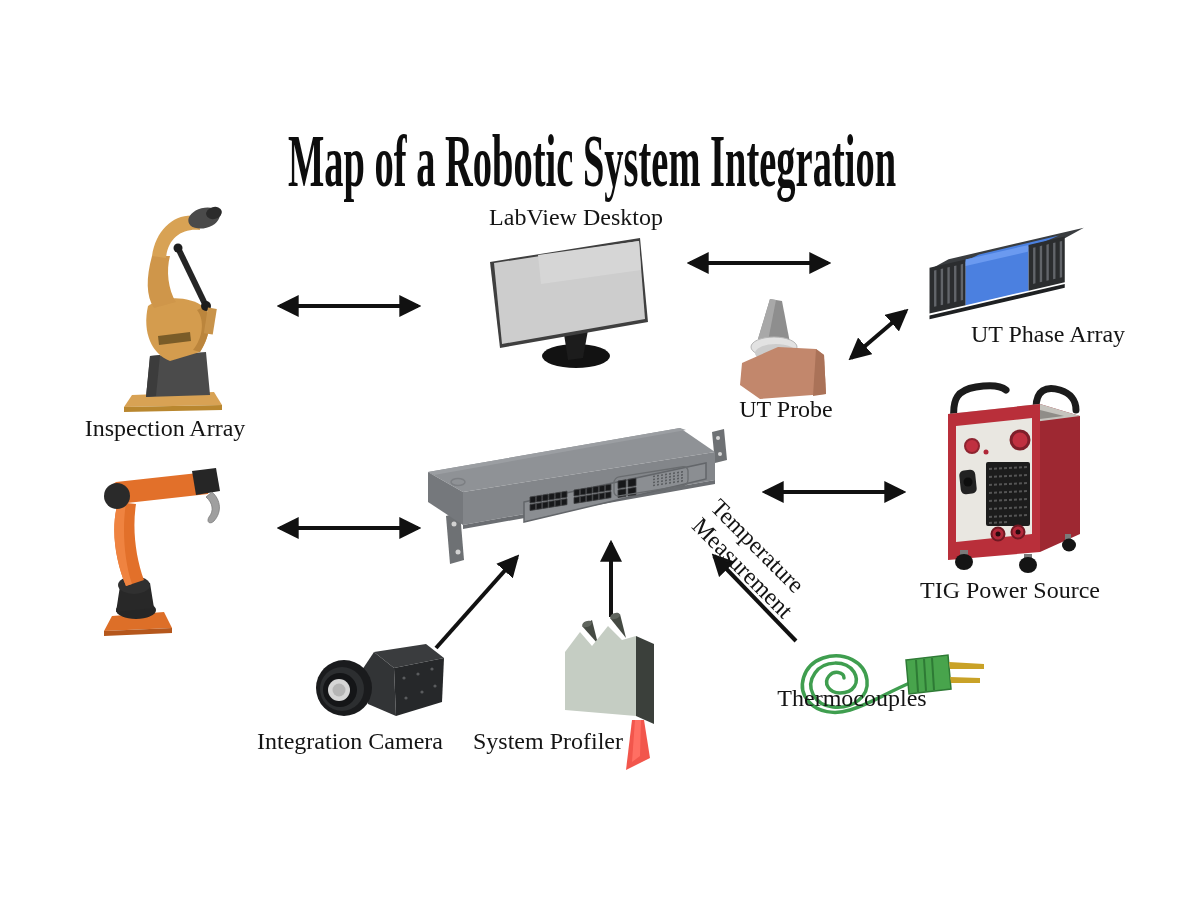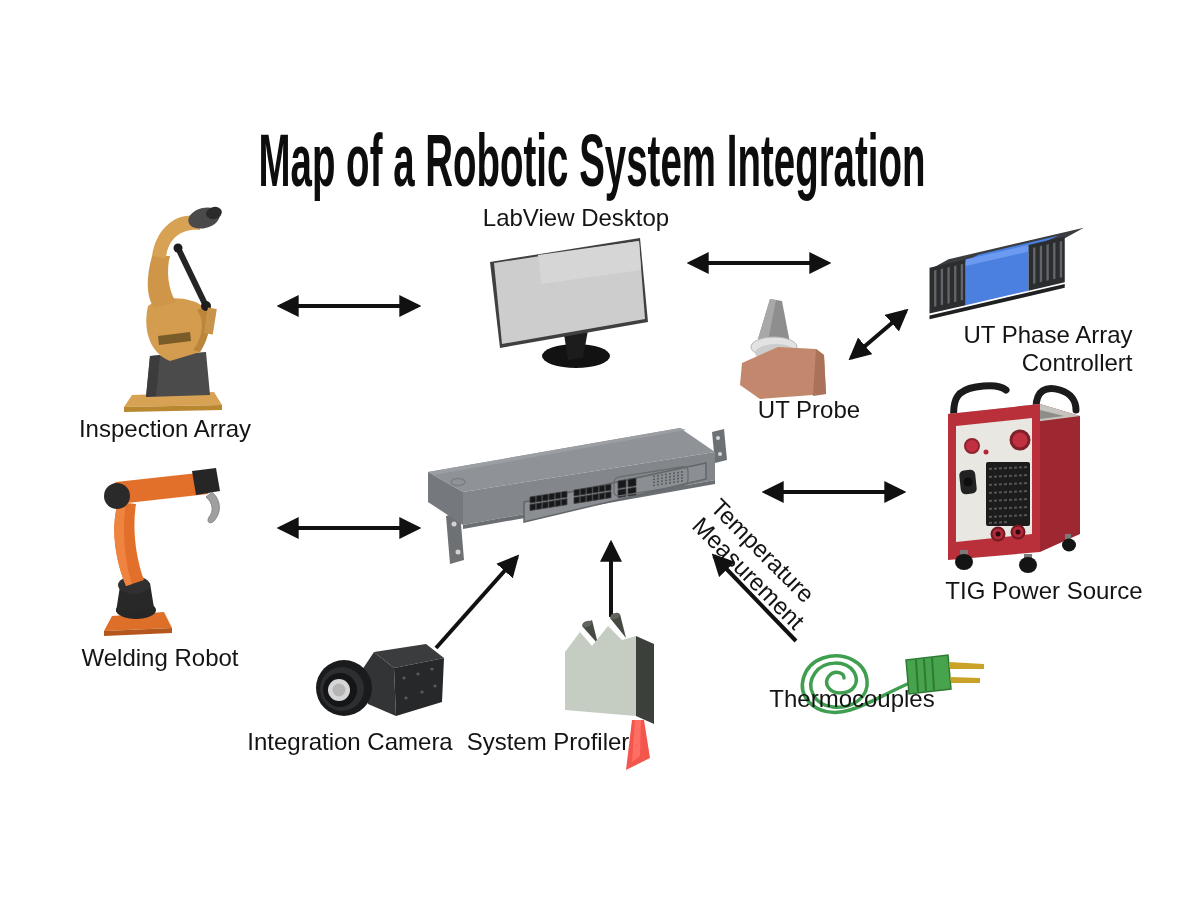--- a/index.html
+++ b/index.html
@@ -1,18 +1,18 @@
 <!DOCTYPE html>
 <html><head>
 <meta charset="utf-8">
 <style>
   html,body{margin:0;padding:0;background:#ffffff;}
   .canvas{
     position:relative;width:1184px;height:898px;background:#ffffff;
-    overflow:hidden;font-family:Liberation Sans, sans-serif;color:#111;
+    overflow:hidden;font-family:Liberation Serif, serif;color:#111;
   }
   .title{
     position:absolute;left:50%;top:124px;margin:0;
     transform:translateX(-50%) scaleX(0.52);transform-origin:center top;
     font-size:74px;font-weight:bold;line-height:1;white-space:nowrap;color:#0d0d0d;
   }
   .label{
     position:absolute;transform:translateX(-50%);white-space:nowrap;
     font-size:24px;color:#141414;line-height:1.15;text-align:center;
   }
@@ -96,32 +96,31 @@
         <line x1="117" y1="-44" x2="117" y2="-6"></line>
         <line x1="124" y1="-44" x2="124" y2="-6"></line>
         <line x1="131" y1="-44" x2="131" y2="-6"></line>
         <line x1="138" y1="-44" x2="138" y2="-6"></line>
       </g>
     </g>
     <polygon points="16,86 158,53 158,57 16,90" fill="#1e2022"></polygon>
   </svg>
   <div class="label small-center" style="left:1048px;top:321px;">
     <div>UT Phase Array</div>
-    <div>Controllert</div>
   </div>
 
   <svg class="device" style="left:736px;top:297px;" width="100" height="105" viewBox="0 0 100 105">
     <polygon points="34,2 46,4 54,46 22,42" fill="#8e8e8e"></polygon>
     <polygon points="34,2 40,3 32,44 22,42" fill="#a8a8a8"></polygon>
     <ellipse cx="38" cy="50" rx="23" ry="10" fill="#e2e2e2" stroke="#b5b5b5"></ellipse>
     <ellipse cx="40" cy="56" rx="21" ry="9" fill="#cccccc"></ellipse>
     <polygon points="6,66 42,50 80,52 88,58 90,97 24,102 4,88" fill="#c2876c"></polygon>
     <polygon points="80,52 88,58 90,97 77,99" fill="#aa7258"></polygon>
   </svg>
-  <div class="label" style="left:786px;top:396px;margin-left:23px;">UT Probe</div>
+  <div class="label" style="left:786px;top:396px;">UT Probe</div>
 
   <svg class="device" style="left:424px;top:424px;" width="305" height="140" viewBox="0 0 305 140">
     <polygon points="22,92 36,88 40,136 26,140" fill="#6e7174"></polygon>
     <circle cx="30" cy="100" r="2.5" fill="#d2d2d2"></circle>
     <circle cx="34" cy="128" r="2.5" fill="#d2d2d2"></circle>
     <polygon points="288,8 300,5 303,36 291,39" fill="#6e7174"></polygon>
     <circle cx="294" cy="14" r="2" fill="#d8d8d8"></circle>
     <circle cx="296" cy="30" r="2" fill="#d8d8d8"></circle>
     <polygon points="4,48 256,4 291,28 39,68" fill="#8f9296"></polygon>
     <polygon points="4,48 256,4 262,6 10,51" fill="#9b9ea2"></polygon>
@@ -177,21 +176,20 @@
     <ellipse cx="44" cy="144" rx="20" ry="9" fill="#262626"></ellipse>
     <polygon points="28,120 58,117 62,142 24,146" fill="#282828"></polygon>
     <ellipse cx="42" cy="119" rx="16" ry="9" fill="#303030"></ellipse>
     <path d="M26,36 C18,64 24,96 34,120 L52,114 C44,92 40,64 44,38 Z" fill="#e2702a"></path>
     <path d="M26,36 C18,64 24,96 34,120 L40,118 C32,94 30,62 34,37 Z" fill="#ef8340"></path>
     <path d="M24,16 L106,7 C116,6 121,12 119,19 L116,28 L26,38 C14,38 14,22 24,16 Z" fill="#e2702a"></path>
     <circle cx="25" cy="30" r="13" fill="#2a2a2a"></circle>
     <polygon points="100,5 124,2 128,25 104,29" fill="#262626"></polygon>
     <path d="M120,26 C129,34 130,46 122,55 C118,59 114,56 117,51 C122,45 121,37 114,31 Z" fill="#9f9f9f" stroke="#7c7c7c" stroke-width="0.8"></path>
   </svg>
-  <div class="label" style="left:160px;top:644px;">Welding Robot</div>
 
   <svg class="device" style="left:928px;top:382px;" width="170" height="192" viewBox="0 0 170 192">
     <path d="M26,38 C24,16 30,8 48,5 C60,3 72,3 78,8" stroke="#1b1b1b" stroke-width="7" fill="none" stroke-linecap="round"></path>
     <path d="M108,26 C108,8 118,4 132,8 C142,11 148,18 148,28" stroke="#1b1b1b" stroke-width="7" fill="none" stroke-linecap="round"></path>
     <polygon points="112,22 152,34 152,152 112,170" fill="#9e2832"></polygon>
     <polygon points="20,32 112,22 152,34 60,46" fill="#c6c4be"></polygon>
     <polygon points="34,34 104,26 136,34 64,43" fill="#8f8d88"></polygon>
     <polygon points="20,32 112,22 112,170 20,178" fill="#b92f3a"></polygon>
     <polygon points="28,44 104,36 104,152 28,160" fill="#e9e7e1"></polygon>
     <circle cx="44" cy="64" r="7" fill="#c03040" stroke="#8e2430" stroke-width="2"></circle>
@@ -214,21 +212,21 @@
     <circle cx="70" cy="152" r="2.5" fill="#2a0a0e"></circle>
     <circle cx="90" cy="150" r="6.5" fill="#b3293a" stroke="#701822" stroke-width="2"></circle>
     <circle cx="90" cy="150" r="2.5" fill="#2a0a0e"></circle>
     <rect x="32" y="168" width="8" height="9" fill="#7a7a7a"></rect>
     <rect x="96" y="172" width="8" height="9" fill="#7a7a7a"></rect>
     <rect x="137" y="152" width="6" height="8" fill="#7a7a7a"></rect>
     <ellipse cx="36" cy="180" rx="9" ry="8" fill="#141414"></ellipse>
     <ellipse cx="100" cy="183" rx="9" ry="8" fill="#141414"></ellipse>
     <ellipse cx="141" cy="163" rx="7" ry="6.5" fill="#141414"></ellipse>
   </svg>
-  <div class="label" style="left:1044px;top:577px;">TIG Power Source</div>
+  <div class="label" style="left:1010px;top:577px;">TIG Power Source</div>
 
   <svg class="device" style="left:296px;top:638px;" width="150" height="96" viewBox="0 0 150 96">
     <polygon points="78,14 130,6 148,20 98,30" fill="#3a3c3e"></polygon>
     <polygon points="98,30 148,20 146,64 100,78" fill="#26282a"></polygon>
     <polygon points="78,14 98,30 100,78 72,66 66,32" fill="#323436"></polygon>
     <g fill="#5a5c5e">
       <circle cx="108" cy="40" r="1.6"></circle>
         <circle cx="122" cy="36" r="1.6"></circle>
       <circle cx="136" cy="31" r="1.6"></circle>
         <circle cx="110" cy="60" r="1.6"></circle>

